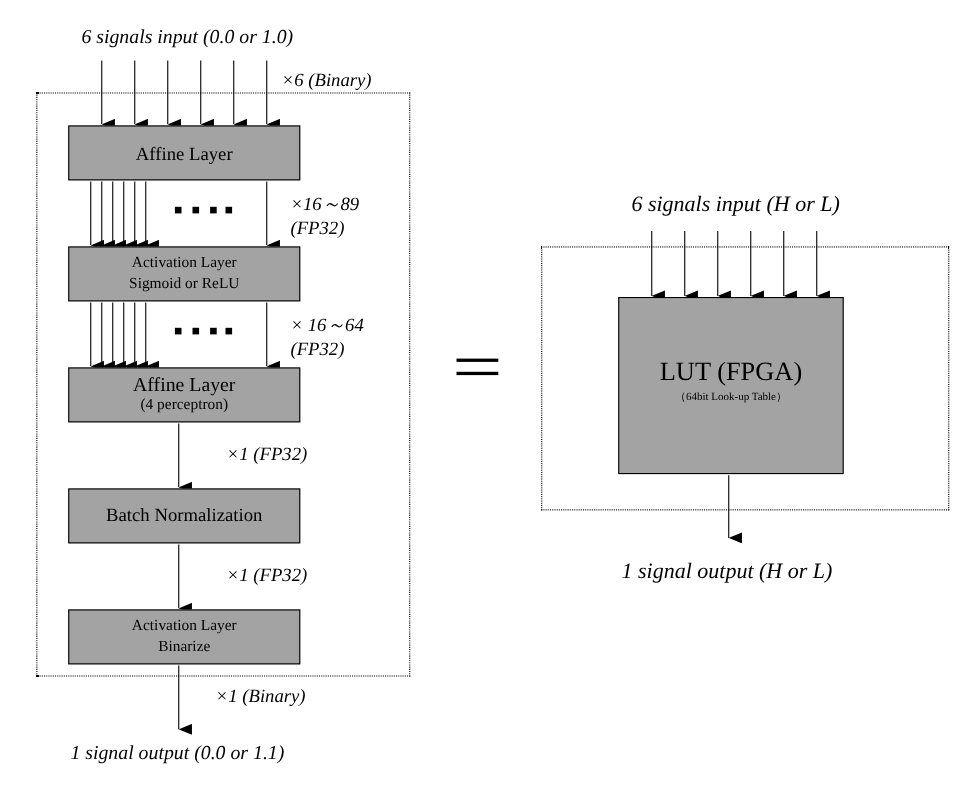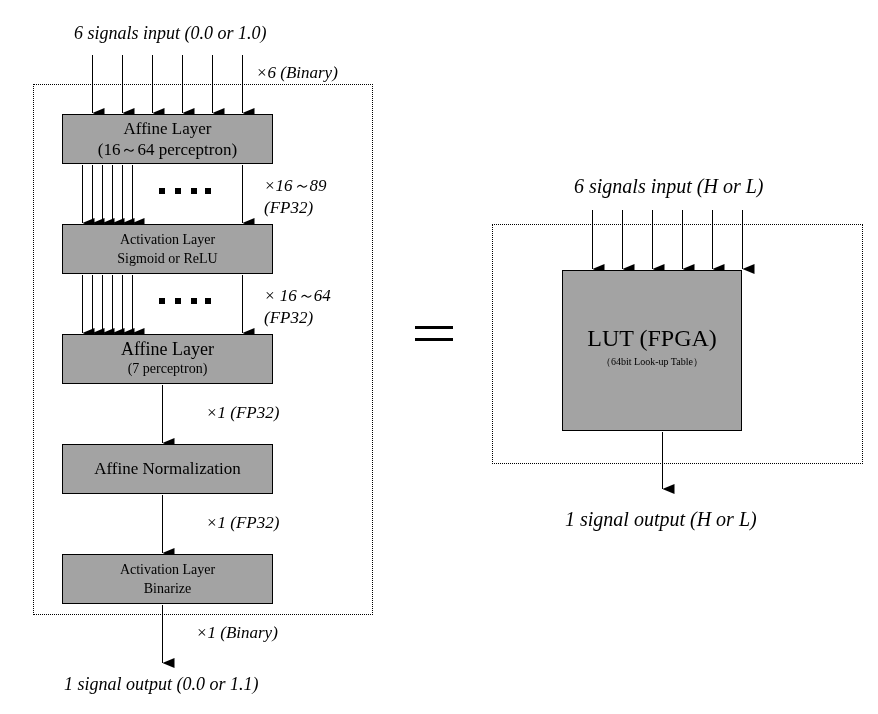--- a/index.html
+++ b/index.html
@@ -71,32 +71,31 @@
     <rect x="415" y="338" width="38" height="3"></rect>
   </g>
 </svg>
 
 <div class="t" style="left:74px;top:24px;font-size:18px;">6 signals input (0.0 or 1.0)</div>
 <div class="t" style="left:256px;top:64px;font-size:17px;">×6 (Binary)</div>
 <div class="dotted" style="left:33px;top:84px;width:340px;height:531px;"></div>
 
 <div class="box" style="left:62px;top:114px;width:211px;height:50px;font-size:17px;line-height:21px;">
   <div>Affine Layer</div>
-  <div>(16～64 perceptron)</div>
 </div>
 <div class="box" style="left:62px;top:224px;width:211px;height:50px;font-size:14px;line-height:19px;">
   <div>Activation Layer</div>
   <div>Sigmoid or ReLU</div>
 </div>
 <div class="box" style="left:62px;top:334px;width:211px;height:50px;line-height:19px;">
   <div style="font-size:18px;">Affine Layer</div>
-  <div style="font-size:14px;">(7 perceptron)</div>
+  <div style="font-size:14px;">(4 perceptron)</div>
 </div>
 <div class="box" style="left:62px;top:444px;width:211px;height:50px;font-size:17px;">
-  <div>Affine Normalization</div>
+  <div>Batch Normalization</div>
 </div>
 <div class="box" style="left:62px;top:554px;width:211px;height:50px;font-size:14px;line-height:19px;">
   <div>Activation Layer</div>
   <div>Binarize</div>
 </div>
 
 <div class="t" style="left:264px;top:175px;font-size:17px;line-height:22px;">
   <div>×16～89</div>
   <div>(FP32)</div>
 </div>
@@ -104,17 +103,17 @@
   <div>× 16～64</div>
   <div>(FP32)</div>
 </div>
 <div class="t" style="left:206px;top:404px;font-size:17px;">×1 (FP32)</div>
 <div class="t" style="left:206px;top:514px;font-size:17px;">×1 (FP32)</div>
 <div class="t" style="left:196px;top:624px;font-size:17px;">×1 (Binary)</div>
 <div class="t" style="left:64px;top:675px;font-size:18px;">1 signal output (0.0 or 1.1)</div>
 
 <div class="t" style="left:574px;top:176px;font-size:20px;">6 signals input (H or L)</div>
 <div class="dotted" style="left:492px;top:224px;width:371px;height:240px;"></div>
-<div class="box" style="left:562px;top:270px;width:180px;height:161px;padding-bottom:6px;">
+<div class="box" style="left:562px;top:270px;width:205px;height:161px;padding-bottom:6px;">
   <div style="font-size:24px;line-height:28px;">LUT (FPGA)</div>
   <div style="font-size:10px;line-height:20px;">（64bit Look-up Table）</div>
 </div>
 <div class="t" style="left:565px;top:509px;font-size:20px;">1 signal output (H or L)</div>
 
 </body></html>

